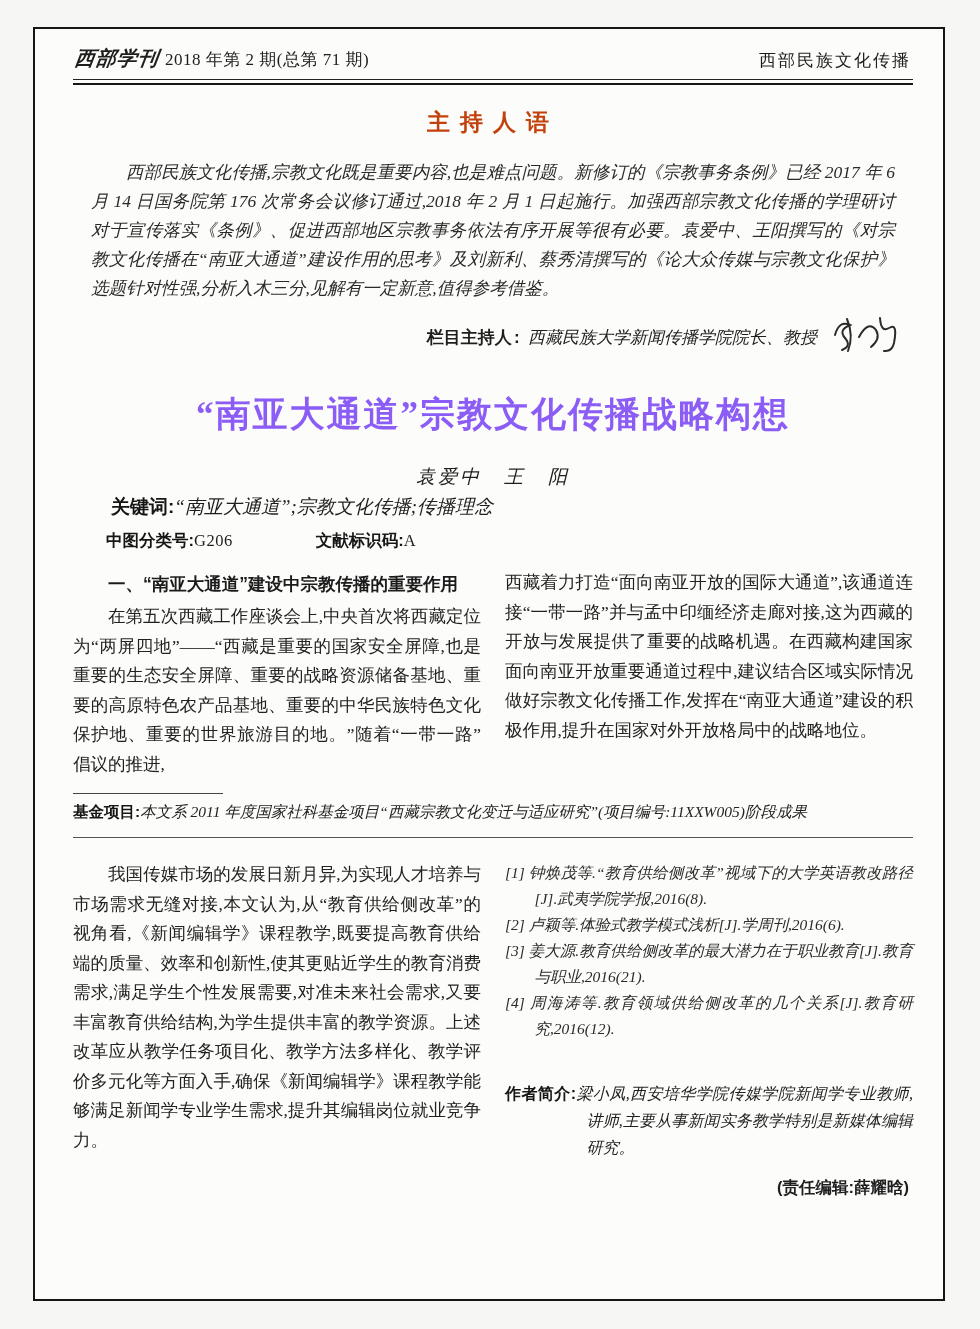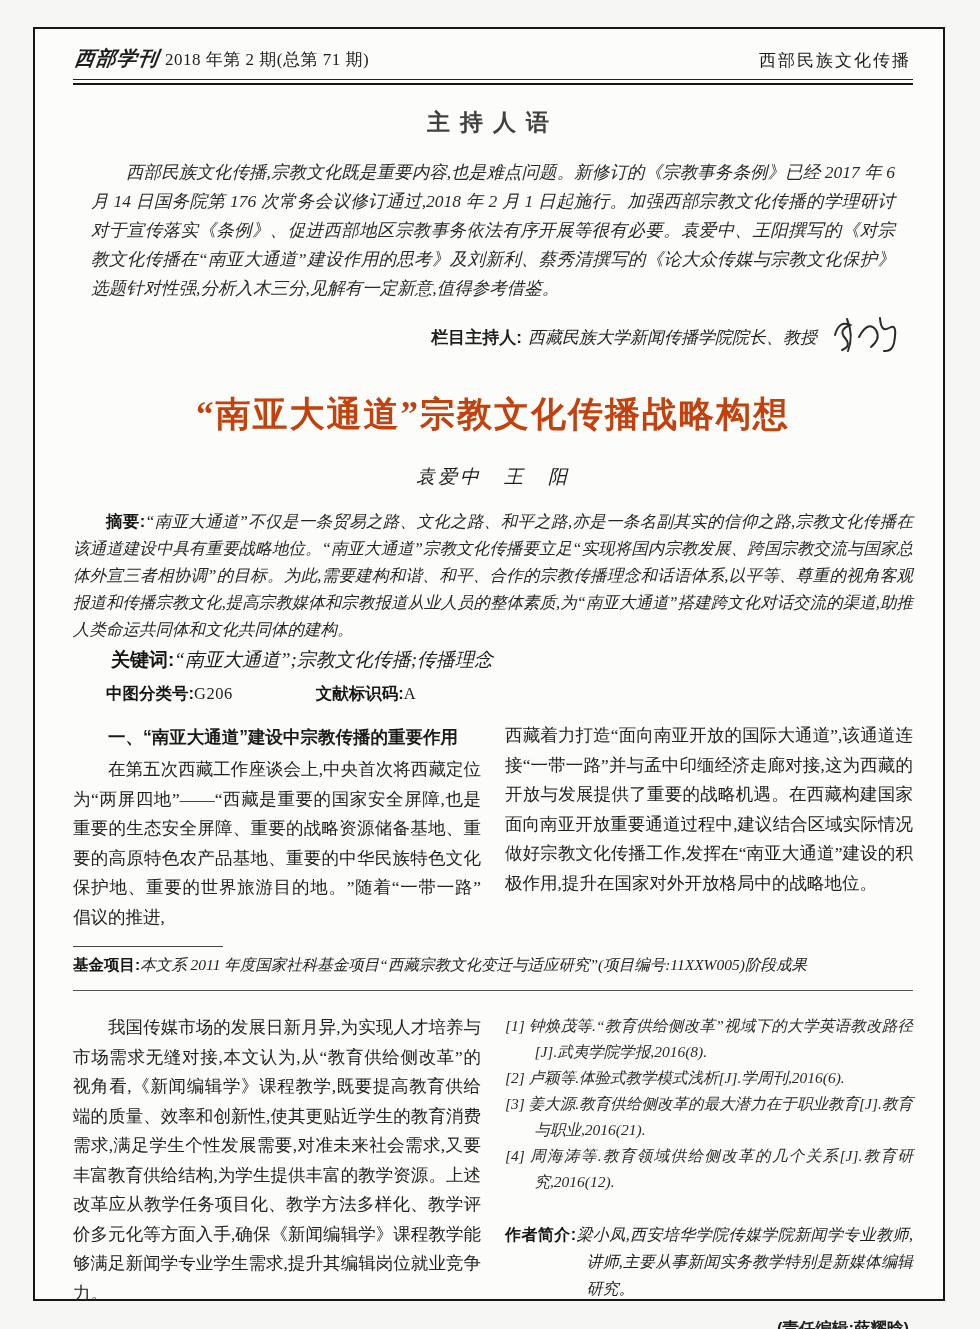--- a/index.html
+++ b/index.html
@@ -20,37 +20,37 @@
   .hdr-left{font-size:17px;letter-spacing:.5px;}
   .journal-logo{
     display:inline-block;font-weight:bold;font-style:italic;font-size:20px;
     transform:skewX(-8deg);margin-right:6px;letter-spacing:1px;
   }
   .hdr-right{font-family:"Liberation Sans",sans-serif;font-weight:normal;font-size:17px;letter-spacing:2px;}
   .dbl-rule{margin-top:7px;border-top:1px solid #222;border-bottom:2.6px solid #161616;height:3px;}
   
   .host-title{
     text-align:center;font-family:"Liberation Sans",sans-serif;font-weight:bold;
-    font-size:23px;letter-spacing:10px;margin:22px 0 20px 0;color:#404040;
+    font-size:23px;letter-spacing:10px;margin:22px 0 20px 0;color:#c2410c;
   }
   .host-body{
     font-style:italic;font-size:17.5px;line-height:29px;text-align:justify;
     text-indent:2em;margin:0 18px;color:#2a2a2a;
   }
   .host-line{
     display:flex;justify-content:flex-end;align-items:center;gap:6px;
     margin:14px 10px 0 0;font-size:17px;
   }
-  .host-line .lbl{font-family:Liberation Sans, sans-serif;font-weight:bold;font-style:normal;}
+  .host-line .lbl{font-family:Liberation Mono, monospace;font-weight:bold;font-style:normal;}
   .host-line .who{font-style:italic;}
   .sig{margin-left:2px;margin-top:-6px;}
   
   .art-title{
     text-align:center;font-weight:bold;font-size:35px;letter-spacing:2px;
-    margin:34px 0 0 0;color:#c2410c;font-family:"Liberation Serif",serif;
+    margin:34px 0 0 0;color:#8b5cf6;font-family:"Liberation Serif",serif;
   }
   .art-authors{text-align:center;font-style:italic;font-size:19px;margin-top:26px;letter-spacing:3px;font-family:Liberation Serif, serif;}
   .abstract{
     font-style:italic;font-size:16.5px;line-height:27px;text-align:justify;
     margin:18px 0 0 0;text-indent:2em;color:#262626;
   }
   .lbl-b{font-family:"Liberation Sans",sans-serif;font-weight:bold;font-style:normal;color:#161616;}
   .kw-line{font-style:italic;font-size:19px;margin:4px 0 0 0;padding-left:2em;}
   .meta-line{font-size:16.5px;margin:10px 0 0 0;padding-left:2em;display:flex;gap:83px;}
   .meta-line .val{font-style:normal;letter-spacing:.5px;}
@@ -68,21 +68,21 @@
   .fund{font-size:15.5px;margin:0;color:#222;}
   .fund .rest{font-style:italic;}
   .full-rule{border-top:1.5px solid #555;margin:14px 0 0 0;}
   
   .lower{margin-top:22px;}
   .ref-item{
     font-style:italic;font-size:15.5px;line-height:26px;text-align:justify;
     padding-left:1.9em;text-indent:-1.9em;color:#2a2a2a;
   }
   .bio{
-    margin-top:26px;font-size:16px;line-height:27px;text-align:justify;
+    margin-top:38px;font-size:16px;line-height:27px;text-align:justify;
     padding-left:5.1em;text-indent:-5.1em;
   }
   .bio .bio-txt{font-style:italic;}
   .editor{
     text-align:right;font-family:"Liberation Sans",sans-serif;font-weight:bold;
     font-size:16.5px;margin-top:16px;padding-right:4px;
   }
 </style>
 </head>
 <body>
@@ -108,21 +108,20 @@
         <path d="M22 8 q7 17 1 32"></path>
         <path d="M34 26 q9 -17 17 -7 q5 9 -5 17"></path>
         <path d="M55 7 q1 15 9 10 q9 -6 5 15 q-2 9 -10 8"></path>
       </g>
     </svg>
   </div>
 
   <h1 class="art-title">“南亚大通道”宗教文化传播战略构想</h1>
   <div class="art-authors">袁爱中　王　阳</div>
 
-  <p class="abstract"><span class="lbl-b">摘要:</span><span>“南亚大通道”不仅是一条贸易之路、文化之路、和平之路,亦是一条名副其实的信仰之路,宗教文化传播在该通道建设中具有重要战略地位。“南亚大通道”宗教文化传播要立足“实现将国内宗教发展、跨国宗教交流与国家总体外宣三者相协调”的目标。为此,需要建构和谐、和平、合作的宗教传播理念和话语体系,以平等、尊重的视角客观报道和传播宗教文化,提高宗教媒体和宗教报道从业人员的整体素质,为“南亚大通道”搭建跨文化对话交流的渠道,助推人类命运共同体和文化共同体的建构。</span></p>
 
   <p class="kw-line"><span class="lbl-b">关键词:</span><span>“南亚大通道”;宗教文化传播;传播理念</span></p>
 
   <div class="meta-line">
     <span><span class="lbl-b">中图分类号:</span><span class="val">G206</span></span>
     <span><span class="lbl-b">文献标识码:</span><span class="val">A</span></span>
   </div>
 
   <div class="two-col">
     <div class="col">

